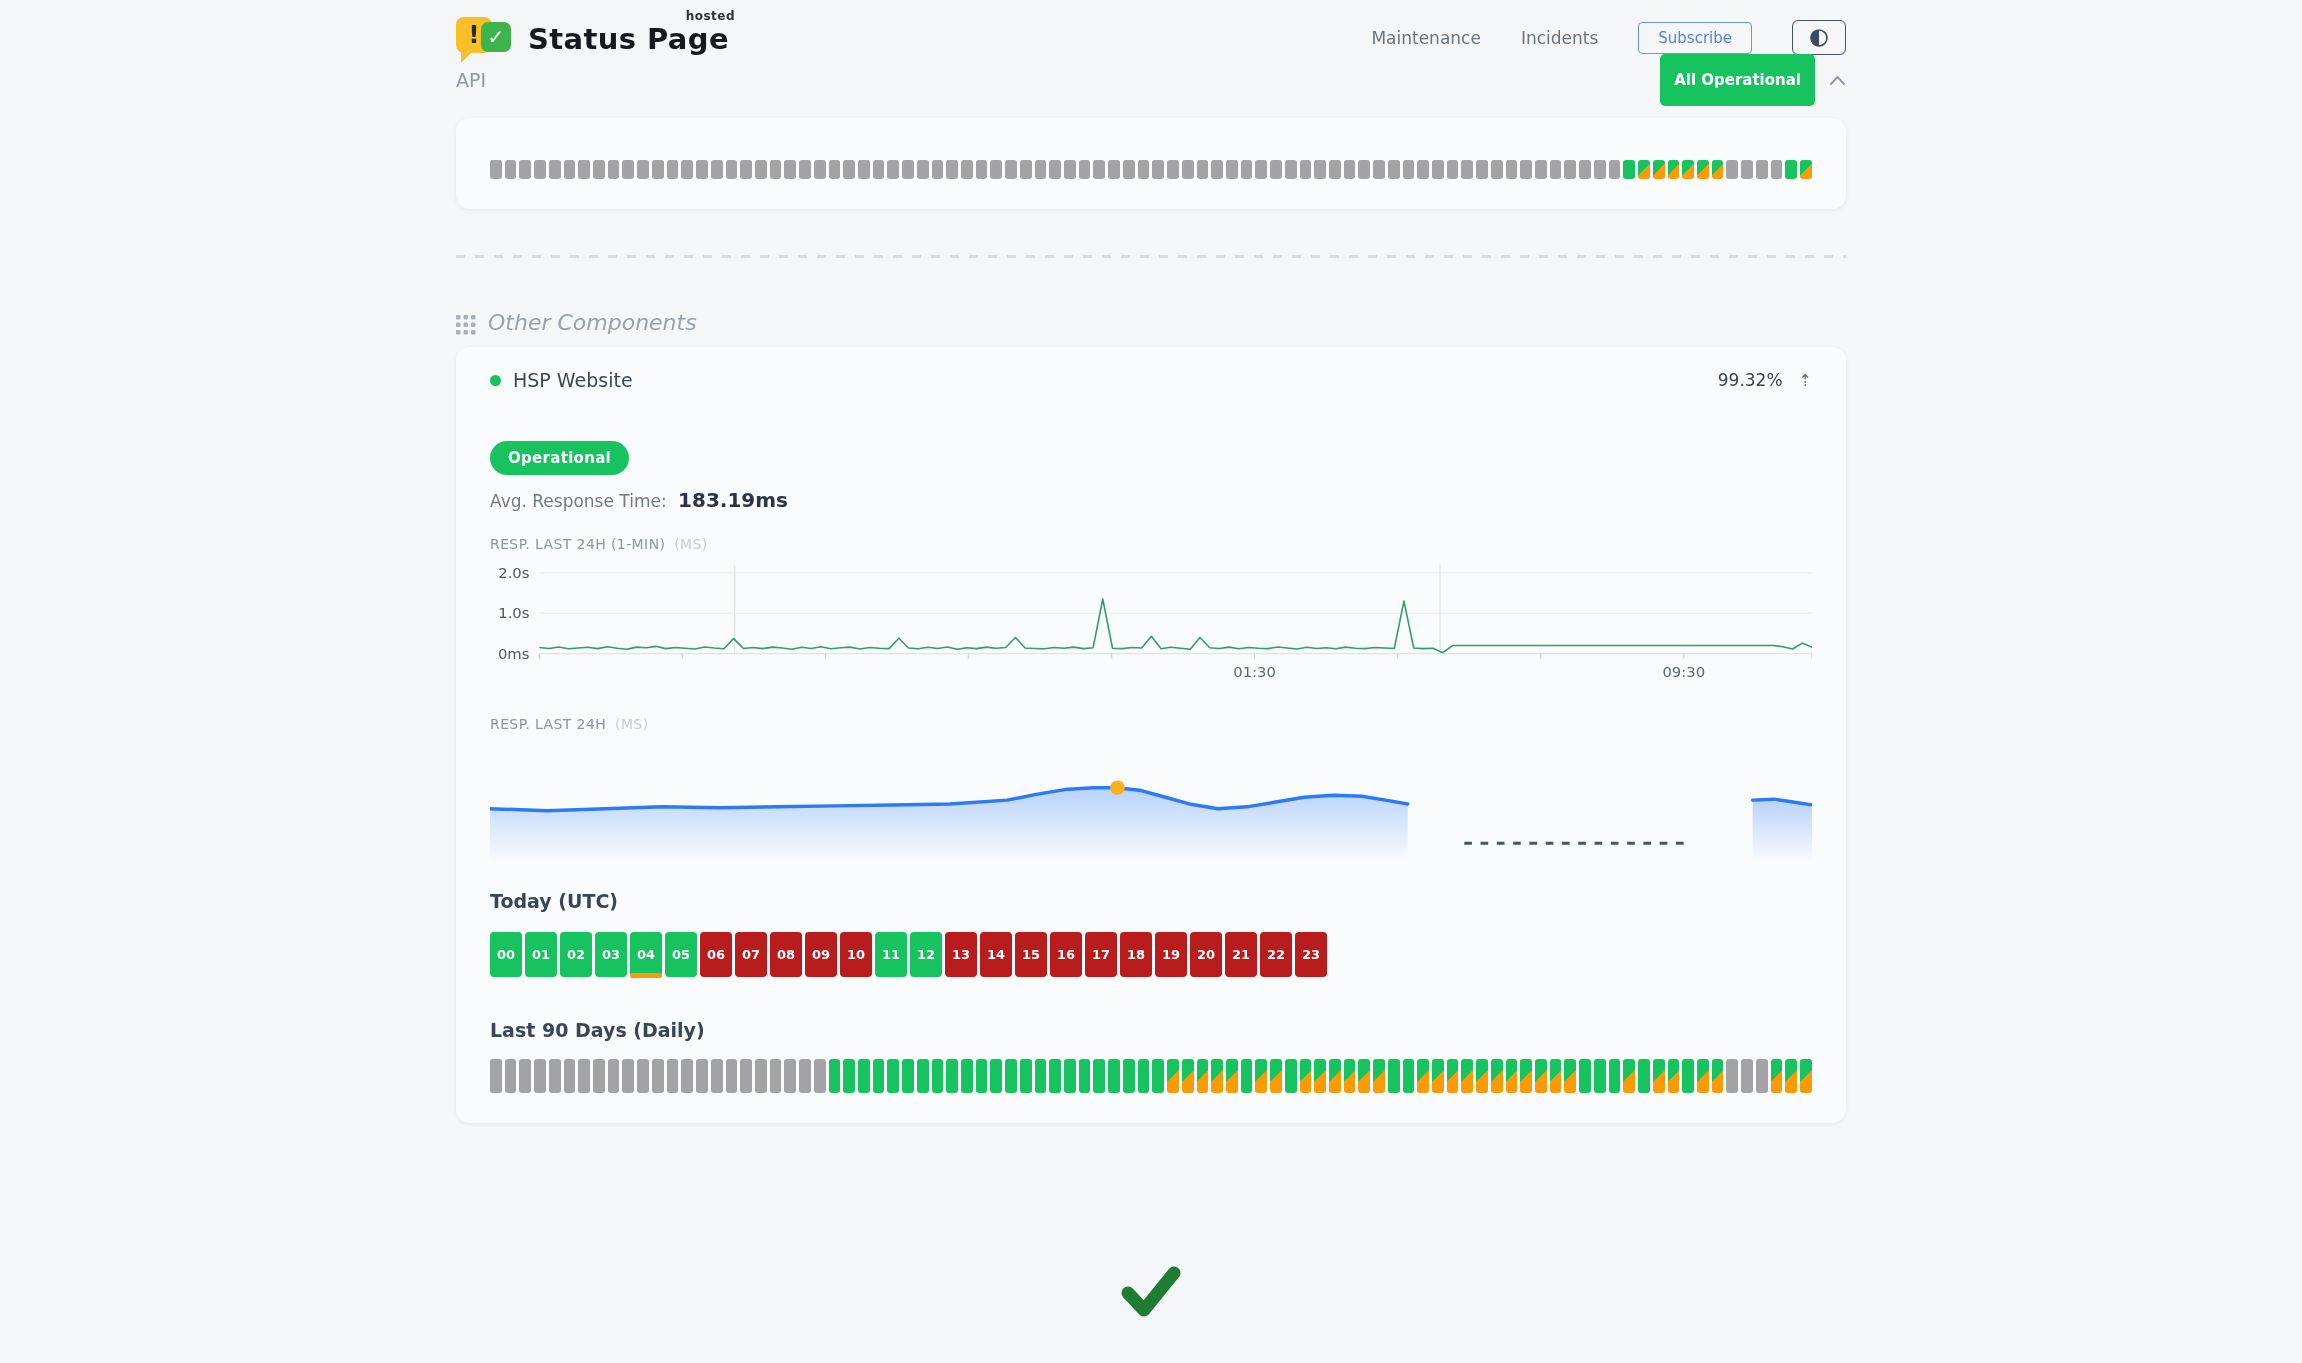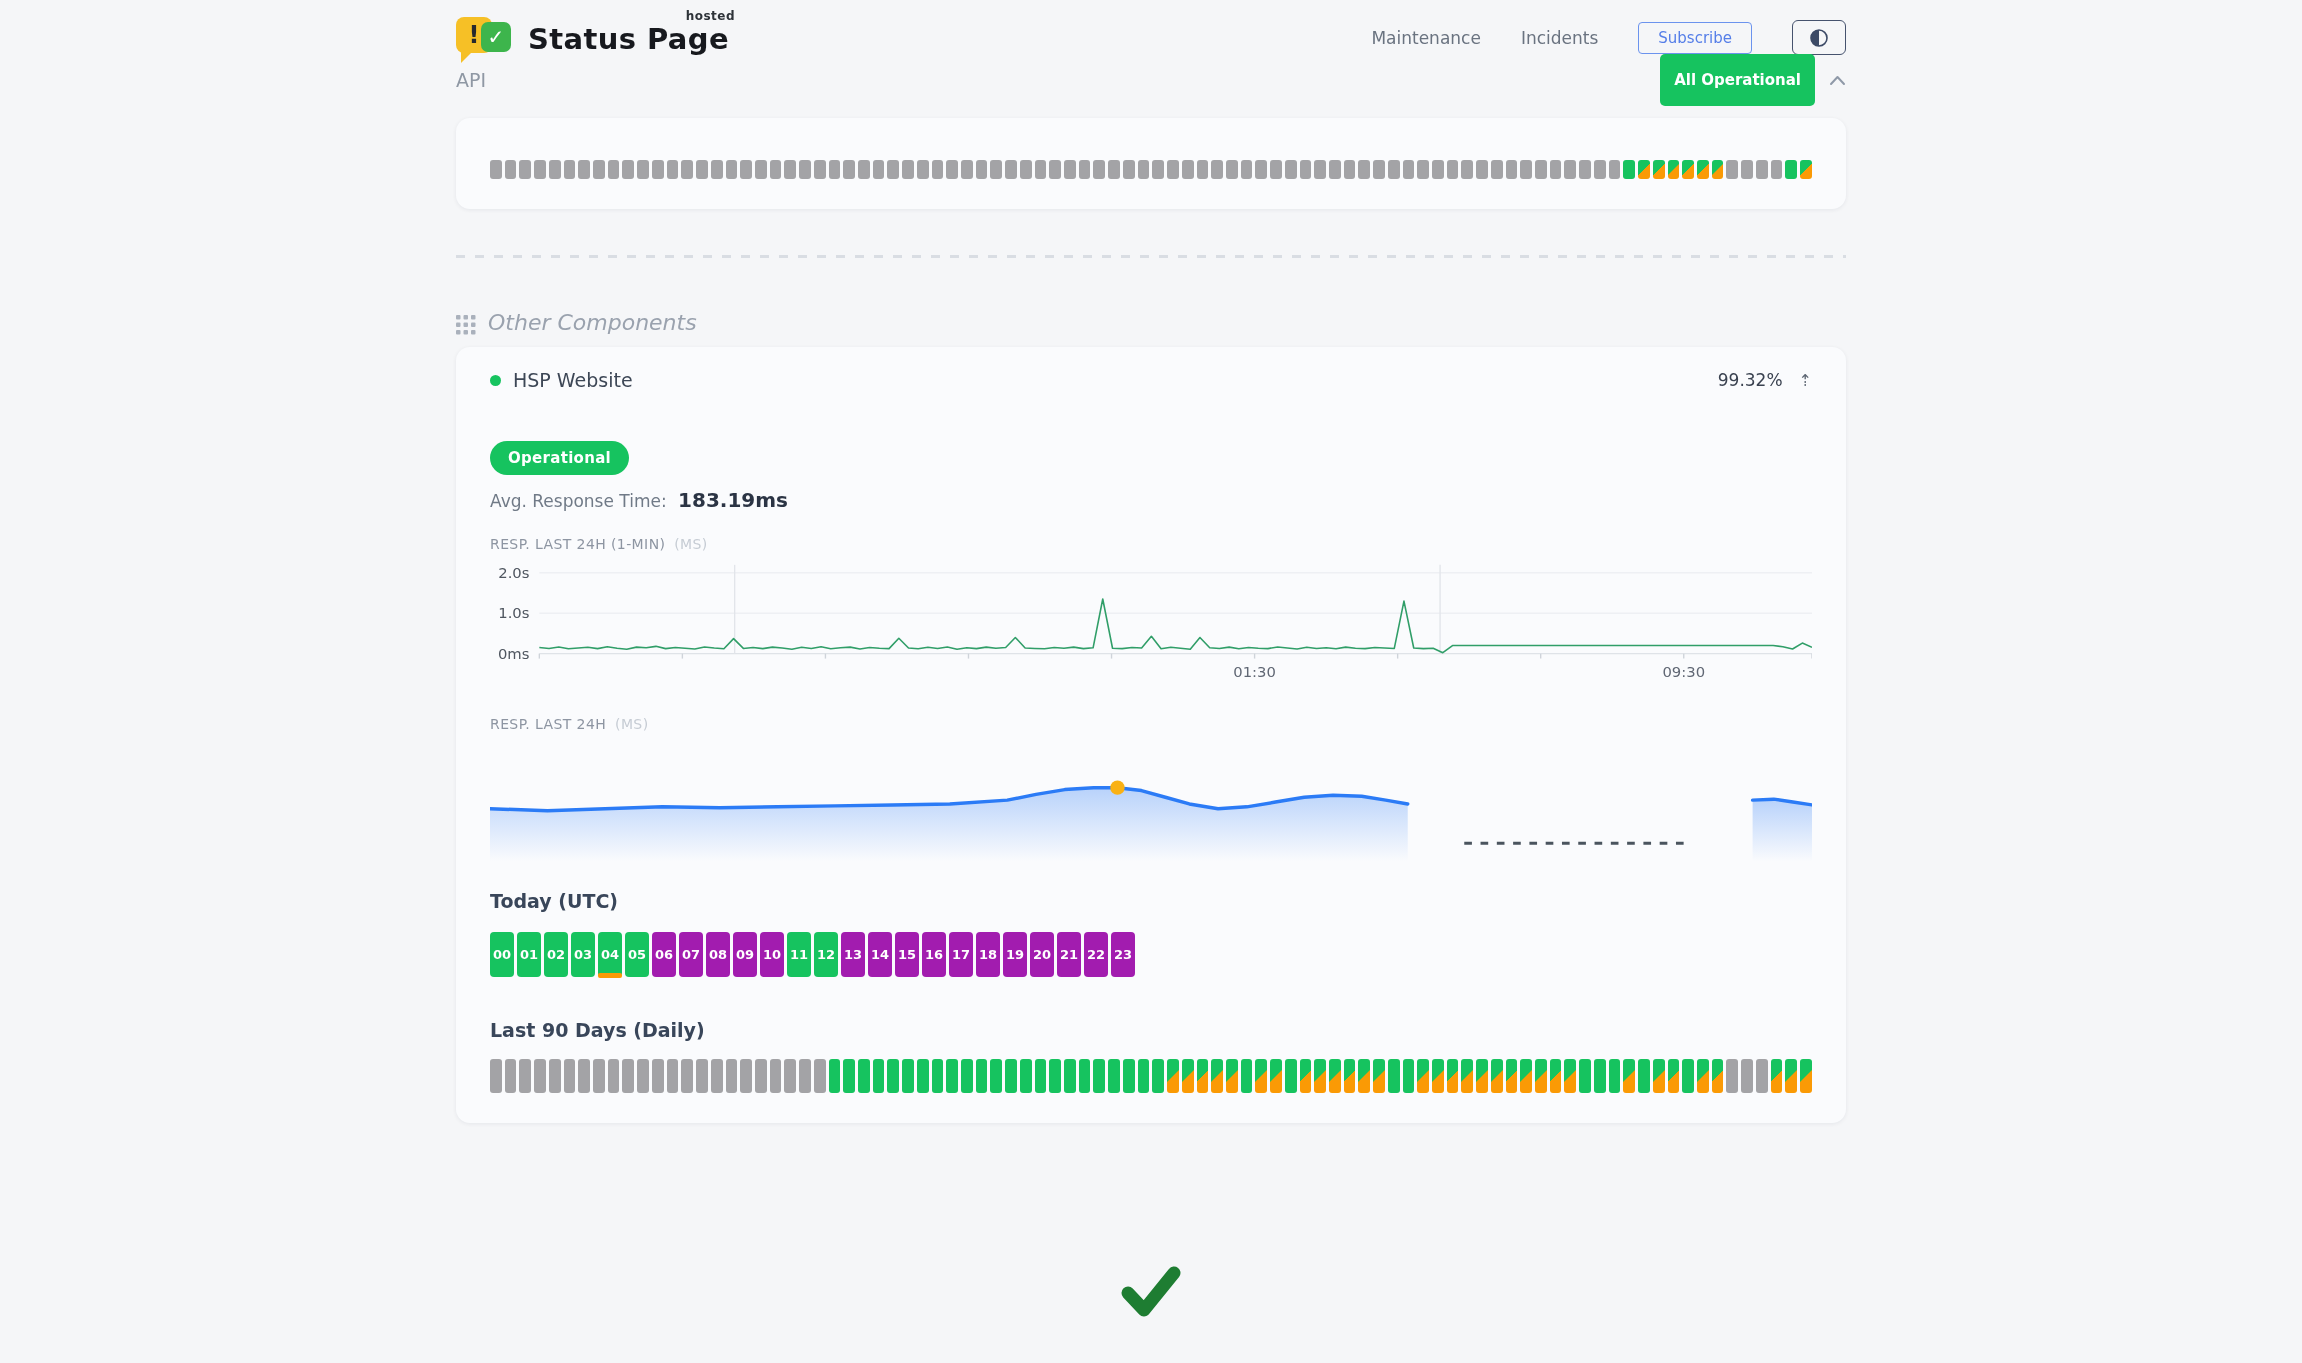--- a/index.html
+++ b/index.html
@@ -65,24 +65,24 @@
   .avg-value{font-size:20px;font-weight:700;color:#2b3444;margin-left:6px;}
   .chart-label{margin-top:24px;font-size:14px;color:#8d95a2;letter-spacing:.4px;}
   .chart-label .unit{color:#c6ccd4;margin-left:4px;}
   .chart1-svg{display:block;width:1322px;height:128px;margin-top:12px;}
   .chart2-svg{display:block;width:1322px;height:122px;margin-top:10px;}
   .ylab{font-size:15px;fill:#4f5660;font-family:inherit;}
   .xlab{font-size:15px;fill:#606774;font-family:inherit;}
 
   .sub-title{margin-top:26px;font-size:19px;color:#39465a;font-weight:600;}
   .hours{display:flex;gap:3px;margin-top:20px;}
-  .hour{position:relative;width:24px;height:45px;border-radius:4px;display:flex;align-items:center;
+  .hour{position:relative;width:32px;height:45px;border-radius:4px;display:flex;align-items:center;
         justify-content:center;color:#fff;font-size:13px;font-weight:600;cursor:pointer;}
   .h-u{background:#16c35f;}
-  .h-n{background:#a21caf;}
+  .h-n{background:#b91c1c;}
   .now-strip{position:absolute;left:0;right:0;bottom:-1px;height:5px;background:#fa9a05;border-radius:2px;}
   .mt42{margin-top:42px;}
   .bar-row90{margin-top:18px;}
 
   
   .footer{margin-top:140px;text-align:center;}
   .footer-title{margin-top:38px;font-size:26px;color:#323c4e;font-weight:600;}
 </style>
 </head>
 <body>

